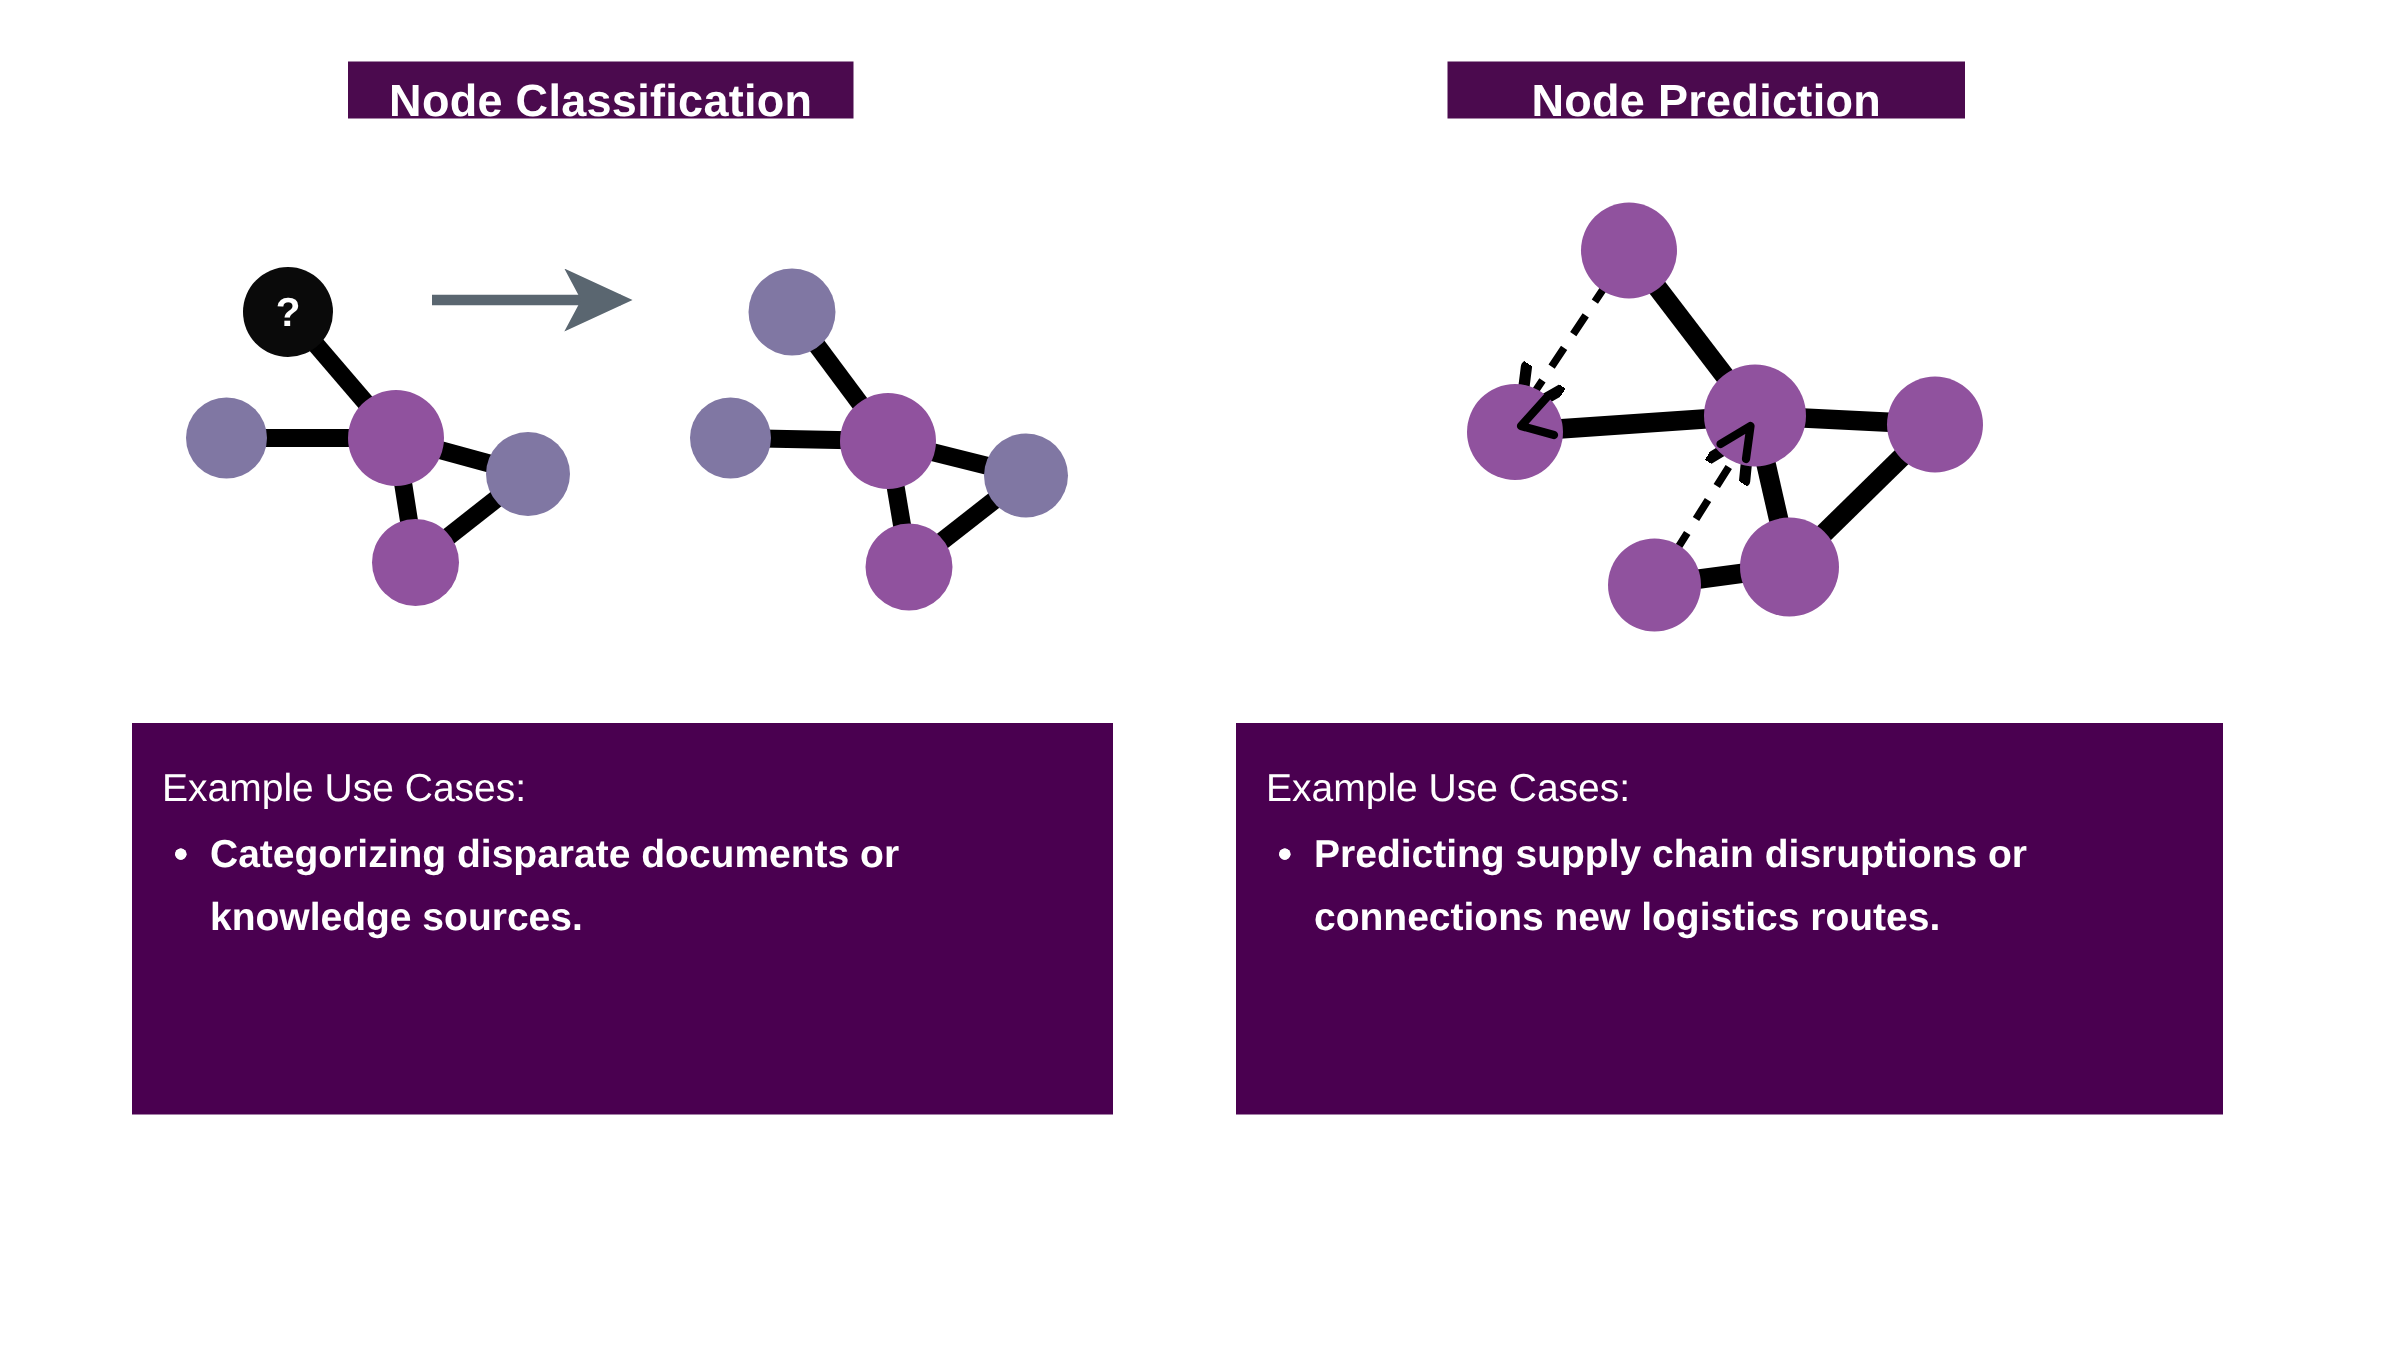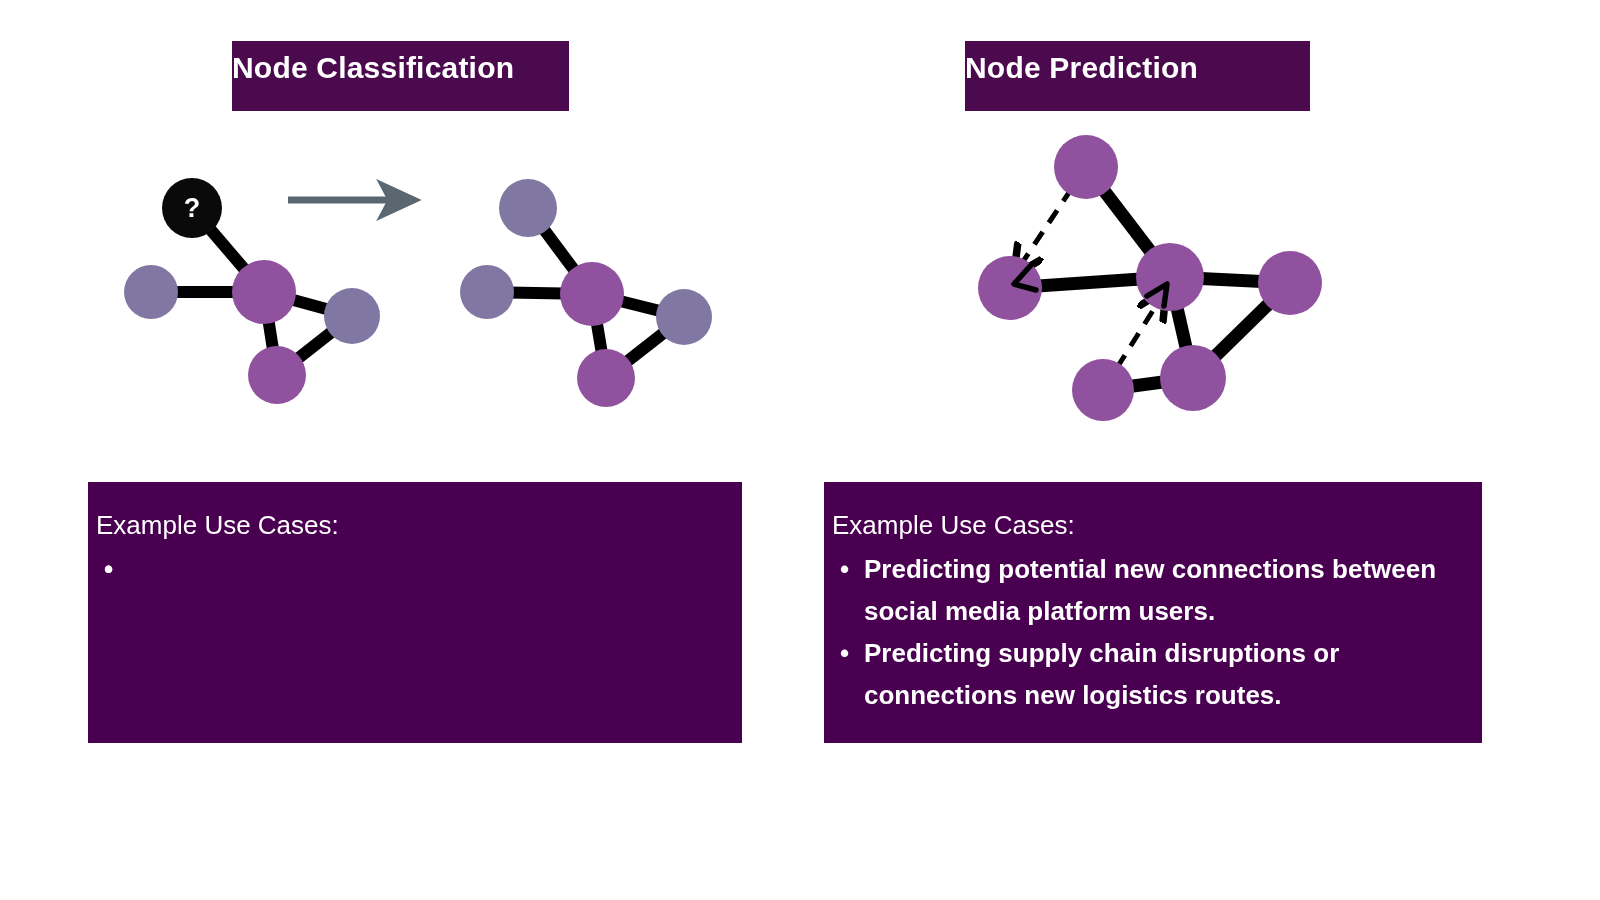--- a/index.html
+++ b/index.html
@@ -25,22 +25,23 @@
   #panel-edge-prediction     { left: 800px; width: 800px; }
 
   
   .title-chip {
     position: absolute;
     background: #4B0A4E;
     color: #ffffff;
     font-size: 30px;
     font-weight: bold;
     letter-spacing: 0.2px;
+    text-align: center;
     line-height: 54px;
-    height: 70px;
+    height: 38px;
     white-space: nowrap;
   }
   #title-node-classification {
     left: 232px;
     top: 41px;
     width: 337px;
   }
   #title-edge-prediction {
     left: 165px;   
     top: 41px;
@@ -55,21 +56,21 @@
     width: 800px;
     height: 470px;
   }
 
   
   .usecase-box {
     position: absolute;
     background: #4A0050;
     color: #ffffff;
     box-sizing: border-box;
-    padding: 26px 22px 24px 8px;
+    padding: 26px 22px 24px 20px;
   }
   #usecase-box-node-classification {
     left: 88px;
     top: 482px;
     width: 654px;
     height: 261px;
   }
   #usecase-box-edge-prediction {
     left: 24px;    
     top: 482px;
@@ -157,20 +158,21 @@
   </svg>
 
   <div class="usecase-box" id="usecase-box-node-classification">
     <p class="usecase-heading">Example Use Cases:</p>
     <ul class="usecase-list">
       <li class="usecase-item">
         <span class="bullet-dot">•</span>
       </li>
       <li class="usecase-item">
         <span class="bullet-dot">•</span>
+        <span>Categorizing disparate documents or knowledge sources.</span>
       </li>
     </ul>
   </div>
 </section>
 
 <section class="panel" id="panel-edge-prediction">
 
   <div class="title-chip" id="title-edge-prediction">Node Prediction</div>
 
   <svg class="graph-figure" id="graph-edge-prediction" viewBox="0 0 800 470">
@@ -206,21 +208,20 @@
       <path d="M232,264 L214,284 L236,290"></path>
       <path d="M347,296 L367,284 L364,306"></path>
     </g>
   </svg>
 
   <div class="usecase-box" id="usecase-box-edge-prediction">
     <p class="usecase-heading">Example Use Cases:</p>
     <ul class="usecase-list">
       <li class="usecase-item">
         <span class="bullet-dot">•</span>
-        <span>Predicting potential new connections between social media platform users.</span>
       </li>
       <li class="usecase-item">
         <span class="bullet-dot">•</span>
         <span>Predicting supply chain disruptions or connections new logistics routes.</span>
       </li>
     </ul>
   </div>
 </section>
 
 </body></html>

